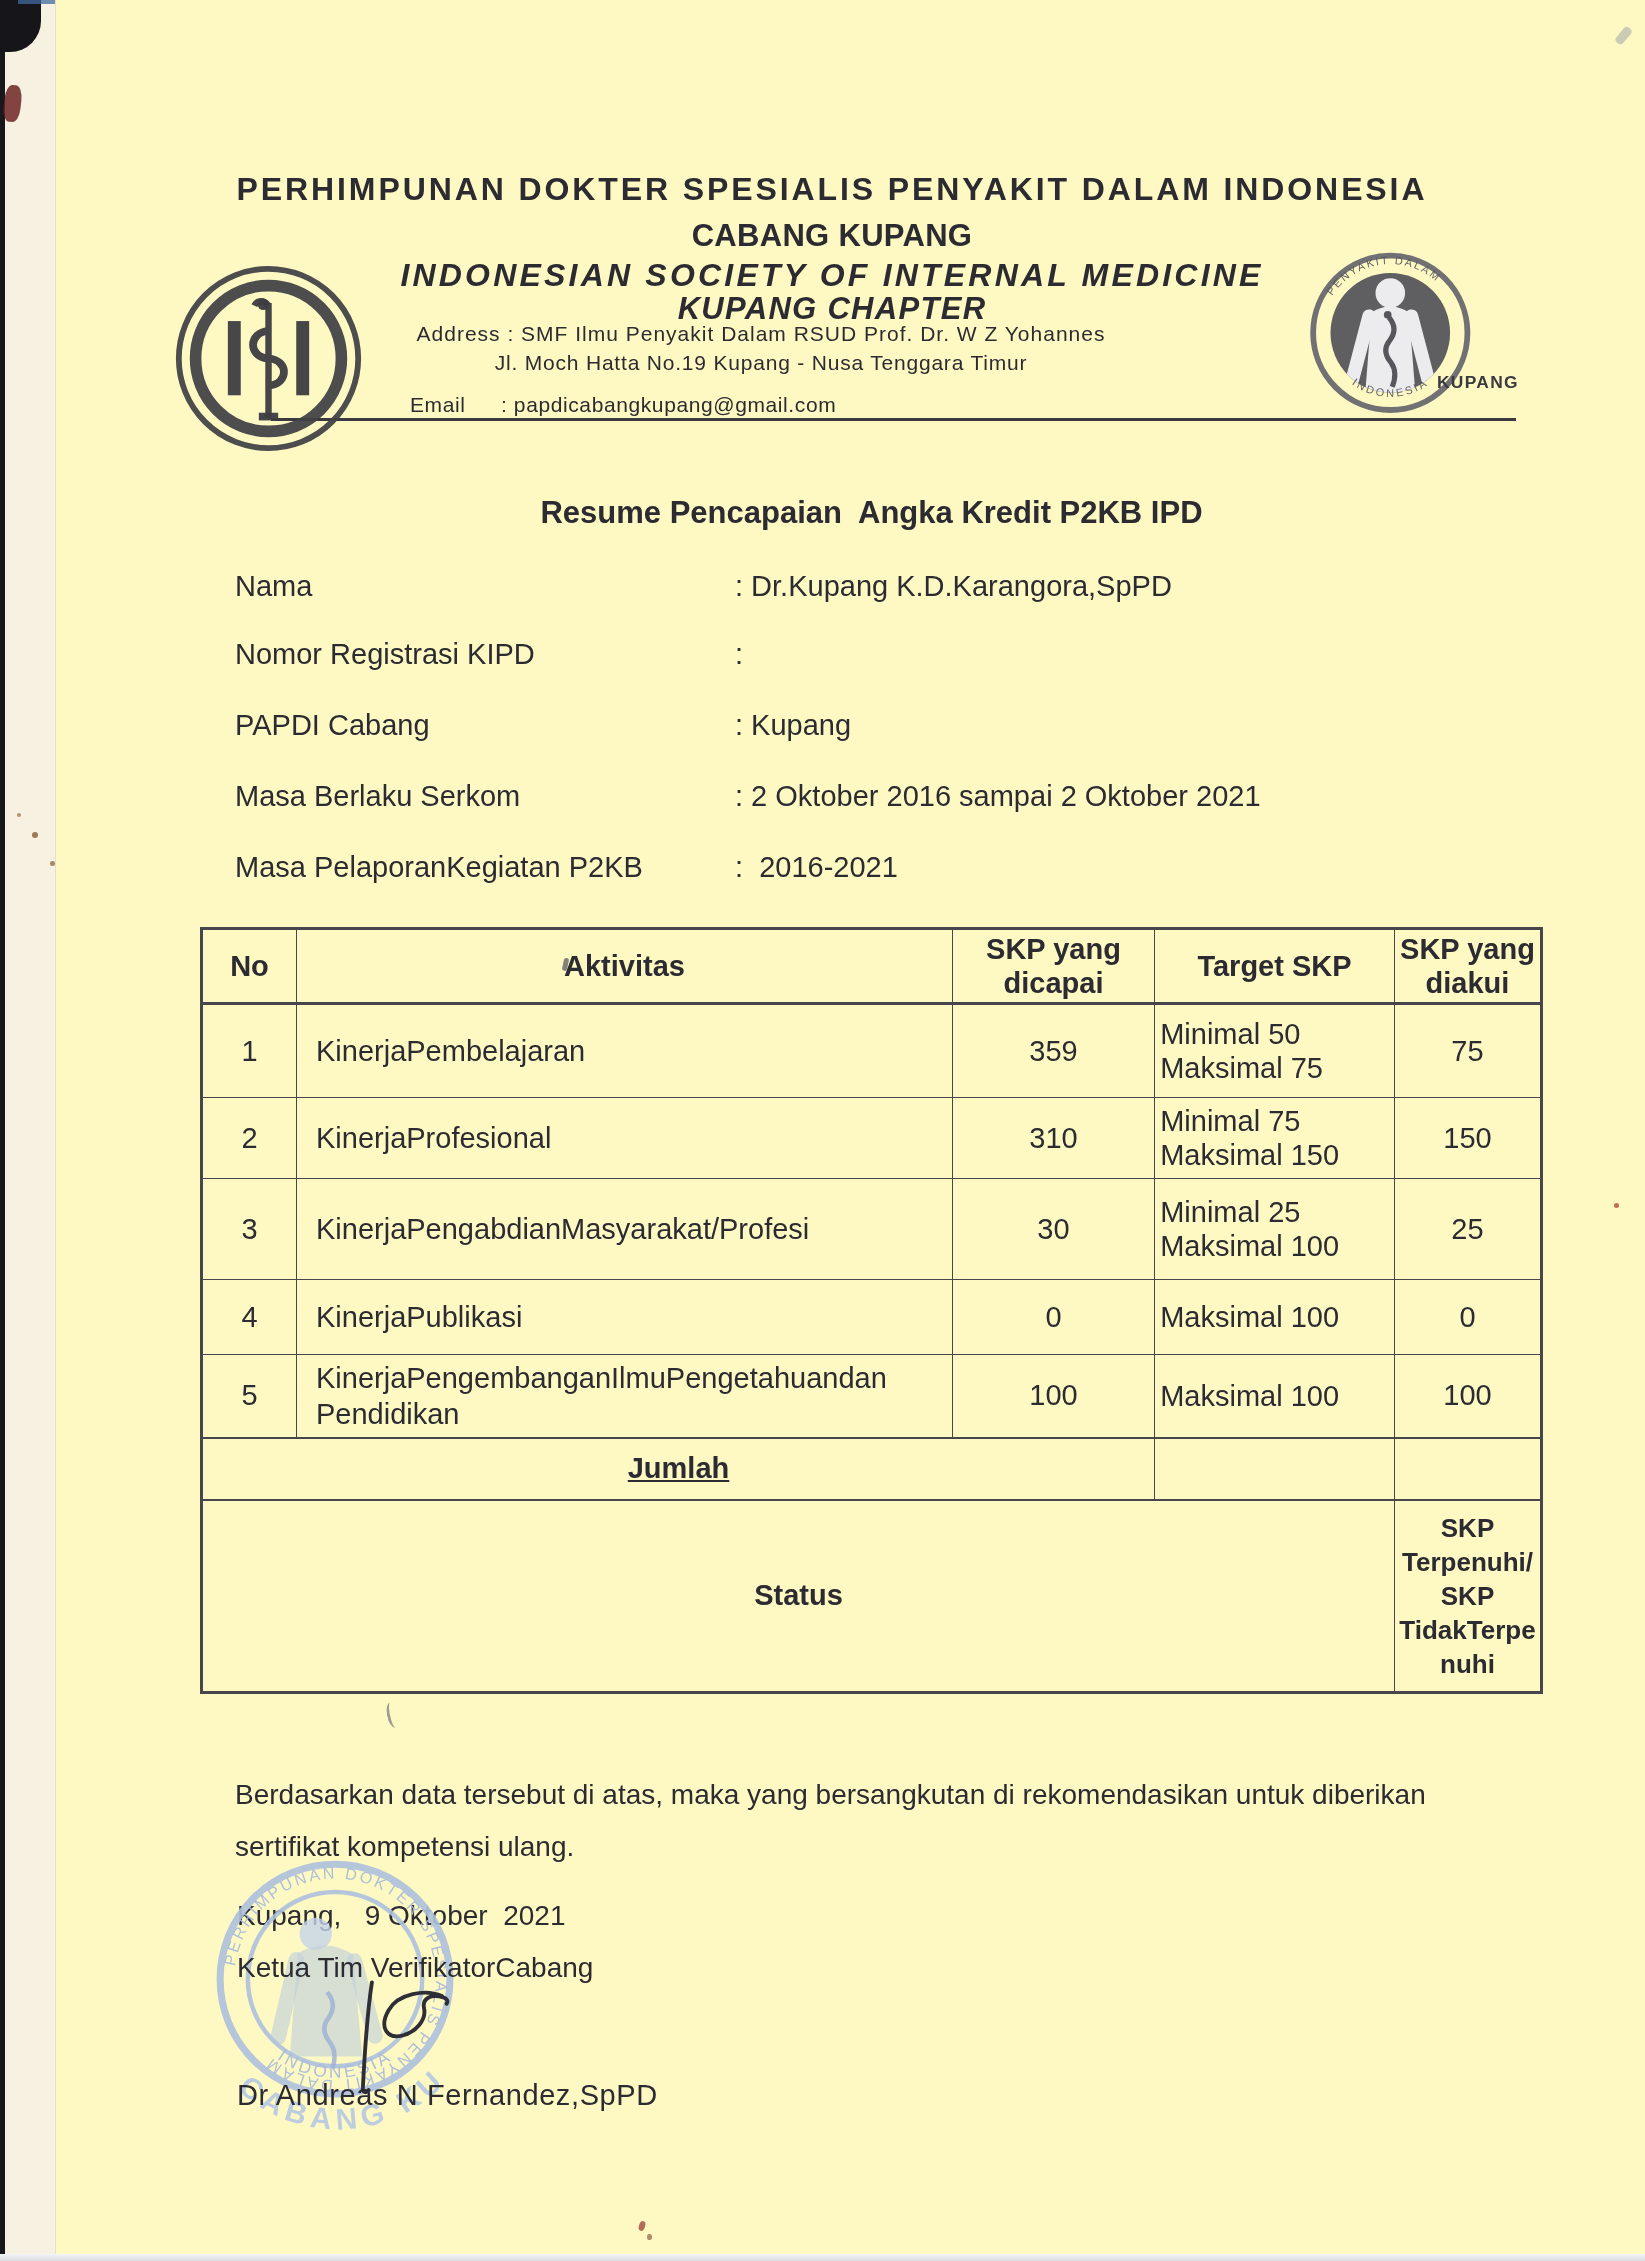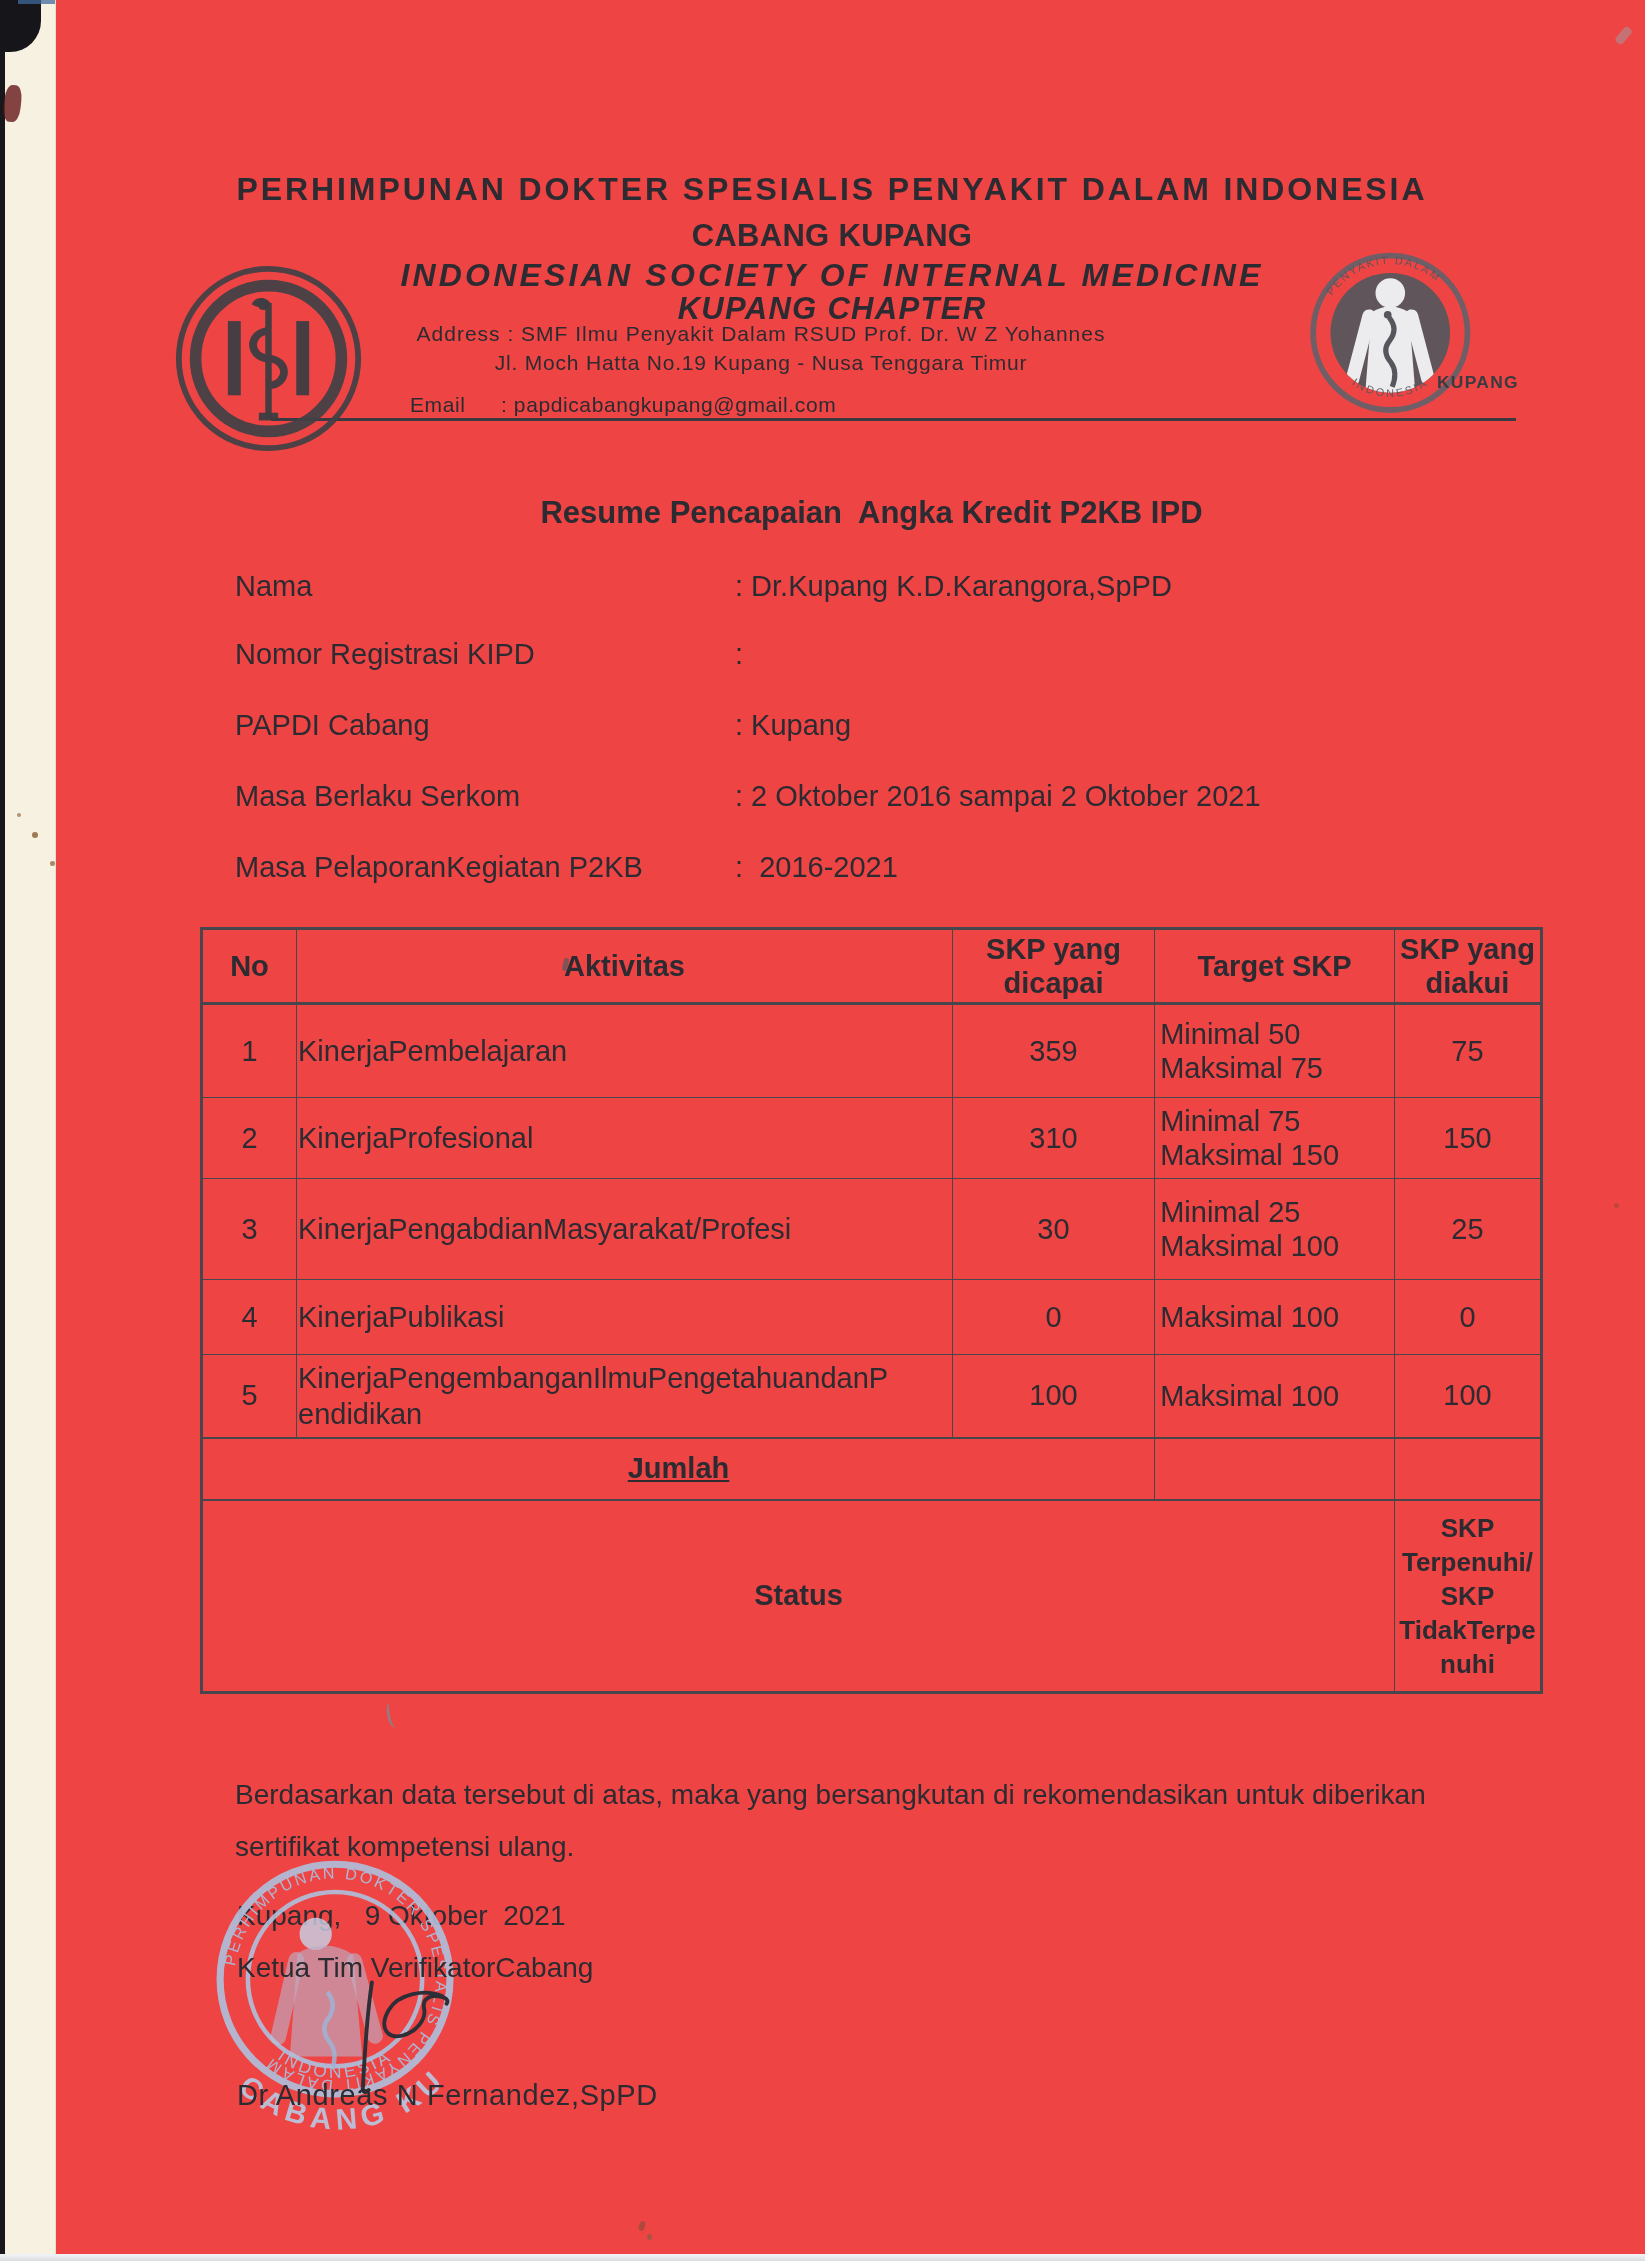--- a/index.html
+++ b/index.html
@@ -1,18 +1,18 @@
 <!DOCTYPE html>
 <html style="font-size:10.3px"><head>
 <meta charset="utf-8">
 <style>
   html,body{margin:0;padding:0;background:#9a9aa0;}
   .page{
     position:relative;width:1645px;height:2261px;margin:0 auto;
-    background:#ef4444;overflow:hidden;
+    background:#fef9c3;overflow:hidden;
     font-family:"Liberation Sans",sans-serif;color:#2b2b31;
   }
   .abs{position:absolute;}
   
   .edge-left{left:0;top:0;width:5.2px;height:2261px;background:#17171c;}
   .strip-cream{left:5.2px;top:0;width:50px;height:2261px;background:#f6f1e1;border-right:1.3px solid #e4dfd0;}
   .corner-tl{left:0;top:0;width:41px;height:52px;background:#15151a;border-bottom-right-radius:31px;}
   .sliver-blue{left:18px;top:0;width:37px;height:3.9px;background:#40699c;opacity:.75;}
   .edge-bottom{left:0;top:2254px;width:1645px;height:7.7px;background:linear-gradient(#f3f4f7,#d7d8dd);}
   
@@ -44,21 +44,21 @@
   .doc-title{left:227px;top:495px;width:1289px;text-align:center;font-size:31px;font-weight:bold;white-space:pre-wrap;}
   .f-label{left:235px;font-size:29px;}
   .f-value{left:735px;font-size:29px;white-space:pre-wrap;}
   .f0{top:570px;}.f1{top:638px;}.f2{top:709px;}.f3{top:780px;}.f4{top:851px;}
   
   .skp-table{left:200px;top:927px;}
   table{border-collapse:collapse;table-layout:fixed;width:1341px;border:3.2px solid #46464c;}
   td,th{border:1.9px solid #46464c;font-size:29px;vertical-align:middle;padding:0;overflow:hidden;}
   th{font-weight:bold;line-height:34px;border-bottom-width:3.2px;}
   .c-no{text-align:center;}
-  .c-akt{text-align:left;padding-left:1px;padding-right:57px;word-break:break-all;line-height:36px;}
+  .c-akt{text-align:left;padding-left:19px;padding-right:57px;word-break:break-all;line-height:36px;}
   .c-dic{text-align:center;}
   .c-tgt{text-align:left;padding-left:5.2px;line-height:34px;}
   .c-dia{text-align:center;}
   .r-h{height:75px;}.r-1{height:94px;}.r-2{height:81px;}.r-3{height:101px;}
   .r-4{height:75px;}.r-5{height:83px;}.r-j{height:62px;text-decoration:underline;}.r-s{height:193px;}
   .jumlah-cell{text-align:center;font-weight:bold;}
   .r-j td{border-top-width:2.6px;border-bottom-width:2.6px;}
   .status-cell{text-align:center;font-weight:bold;}
   .status-val{text-align:center;font-weight:bold;font-size:26px;line-height:34px;overflow-wrap:anywhere;padding:0 2.6px;margin-top:22px;}
   

